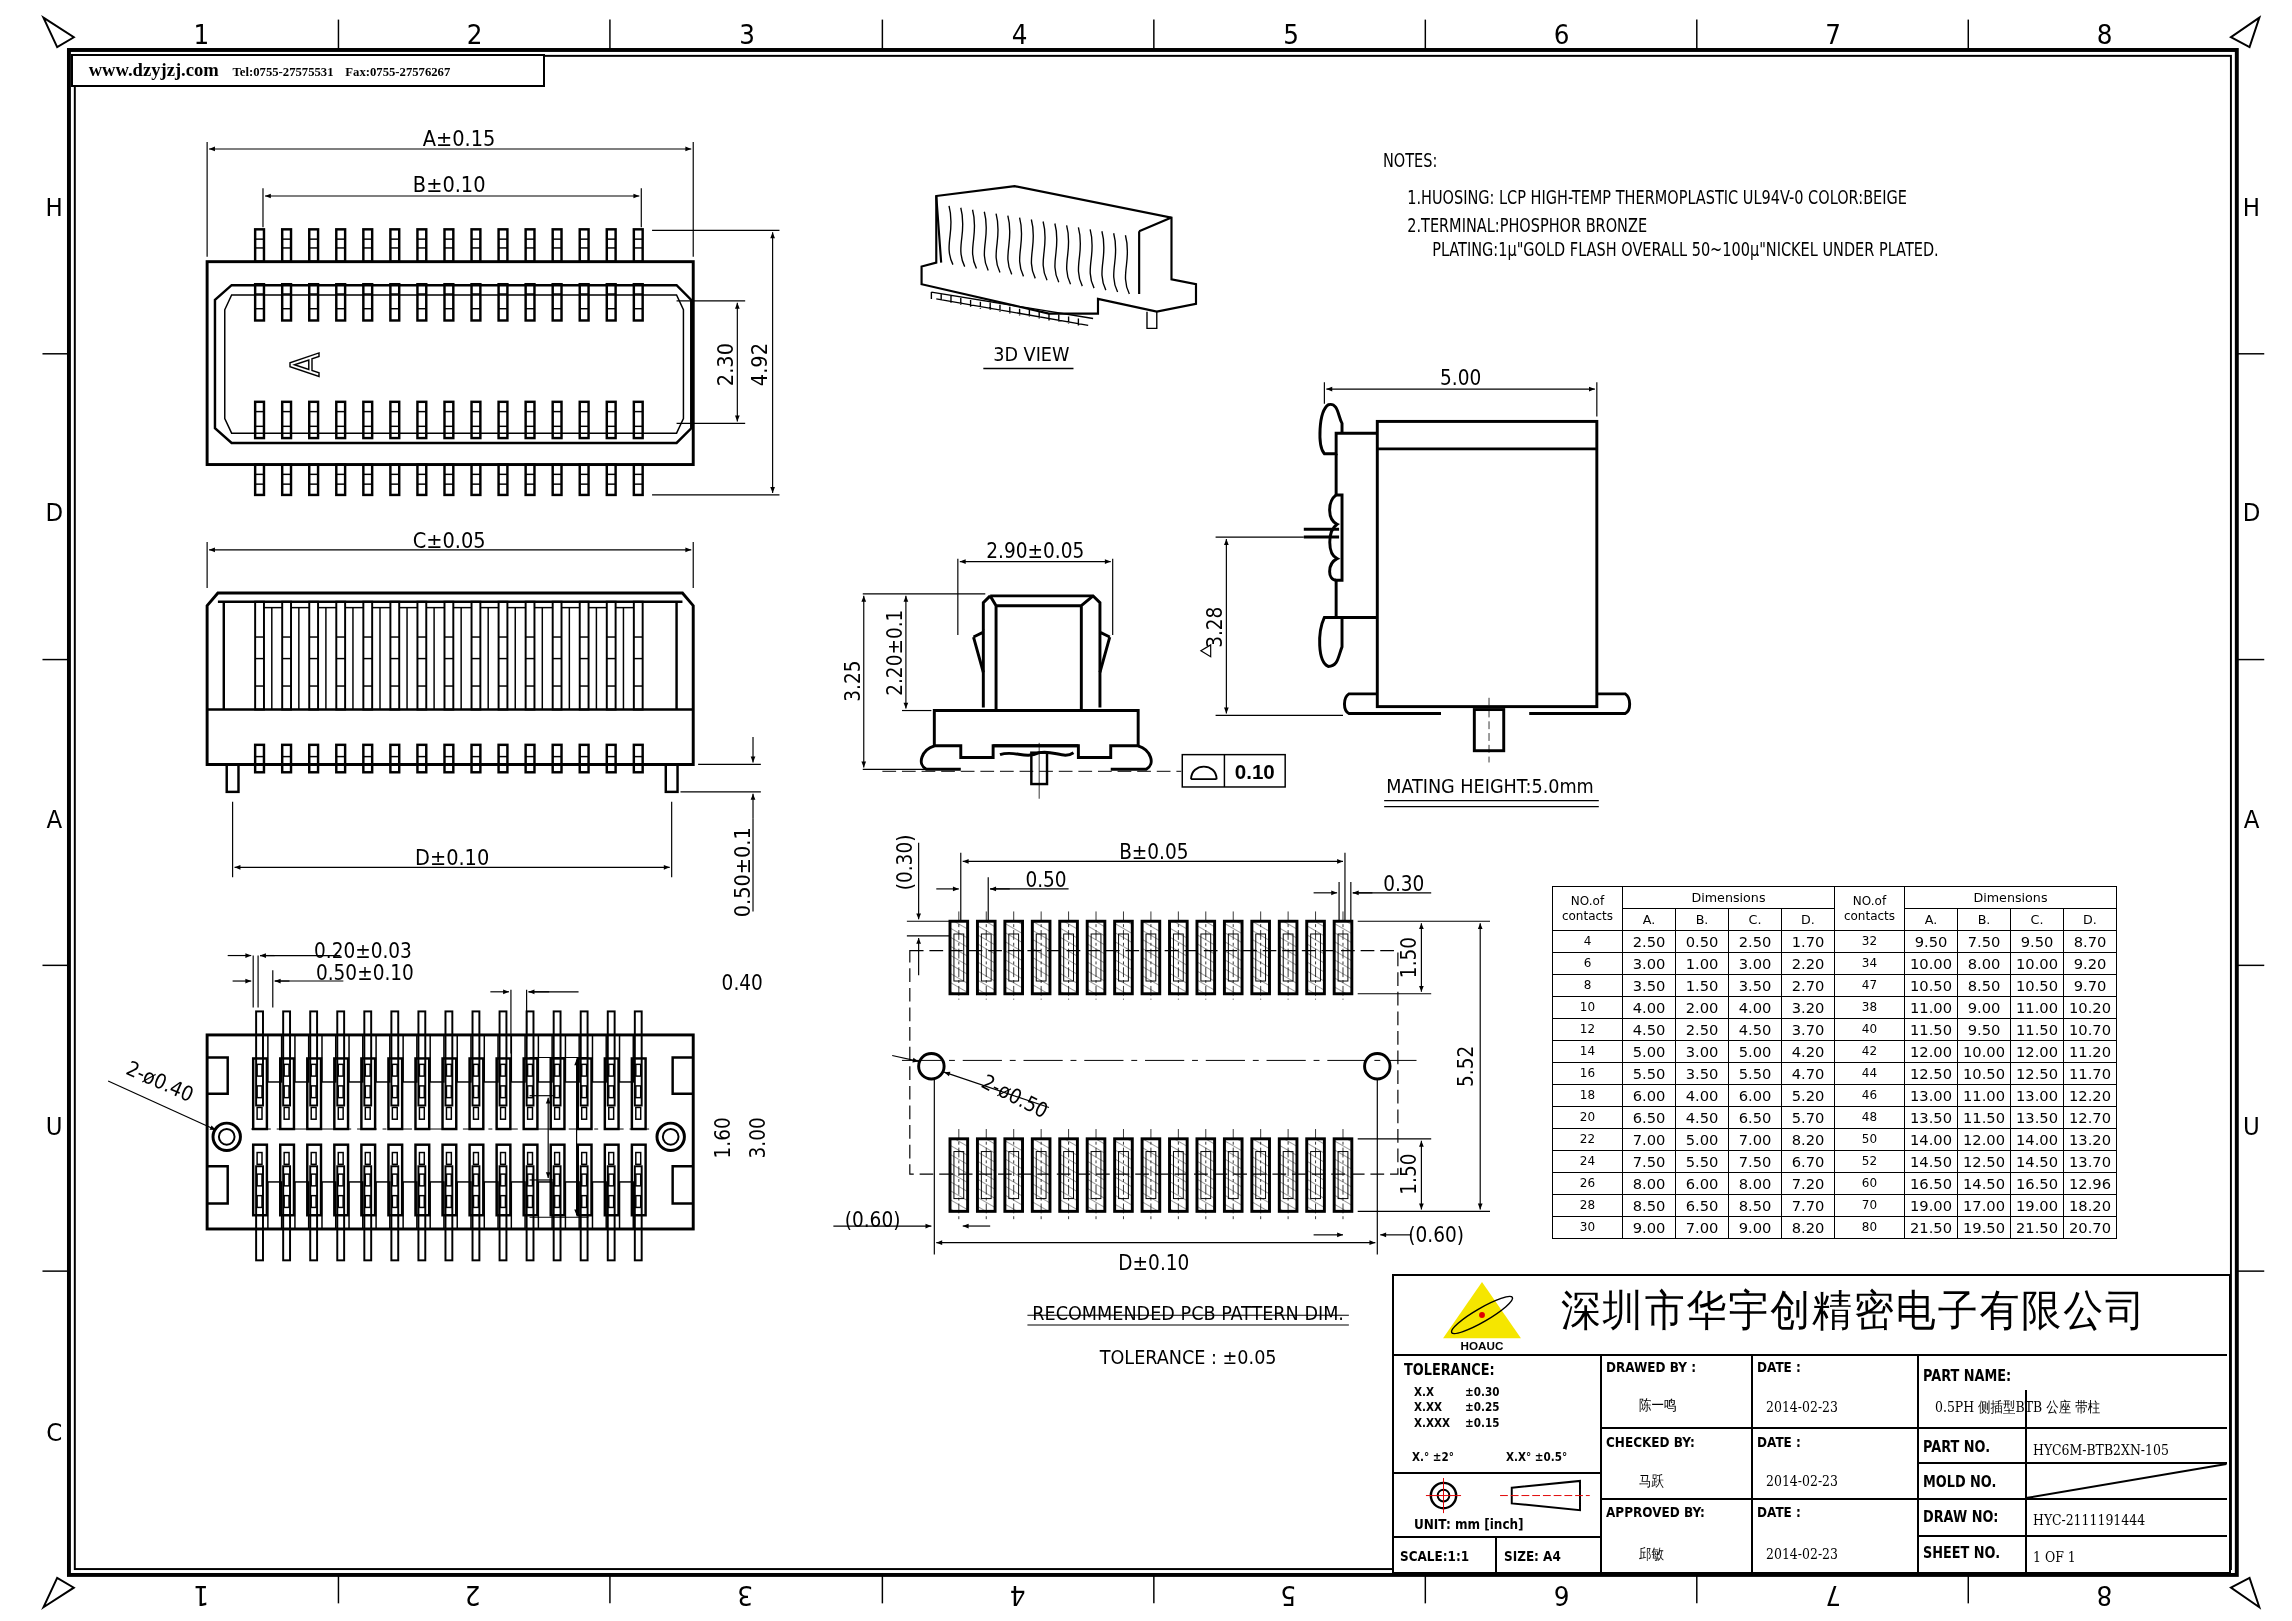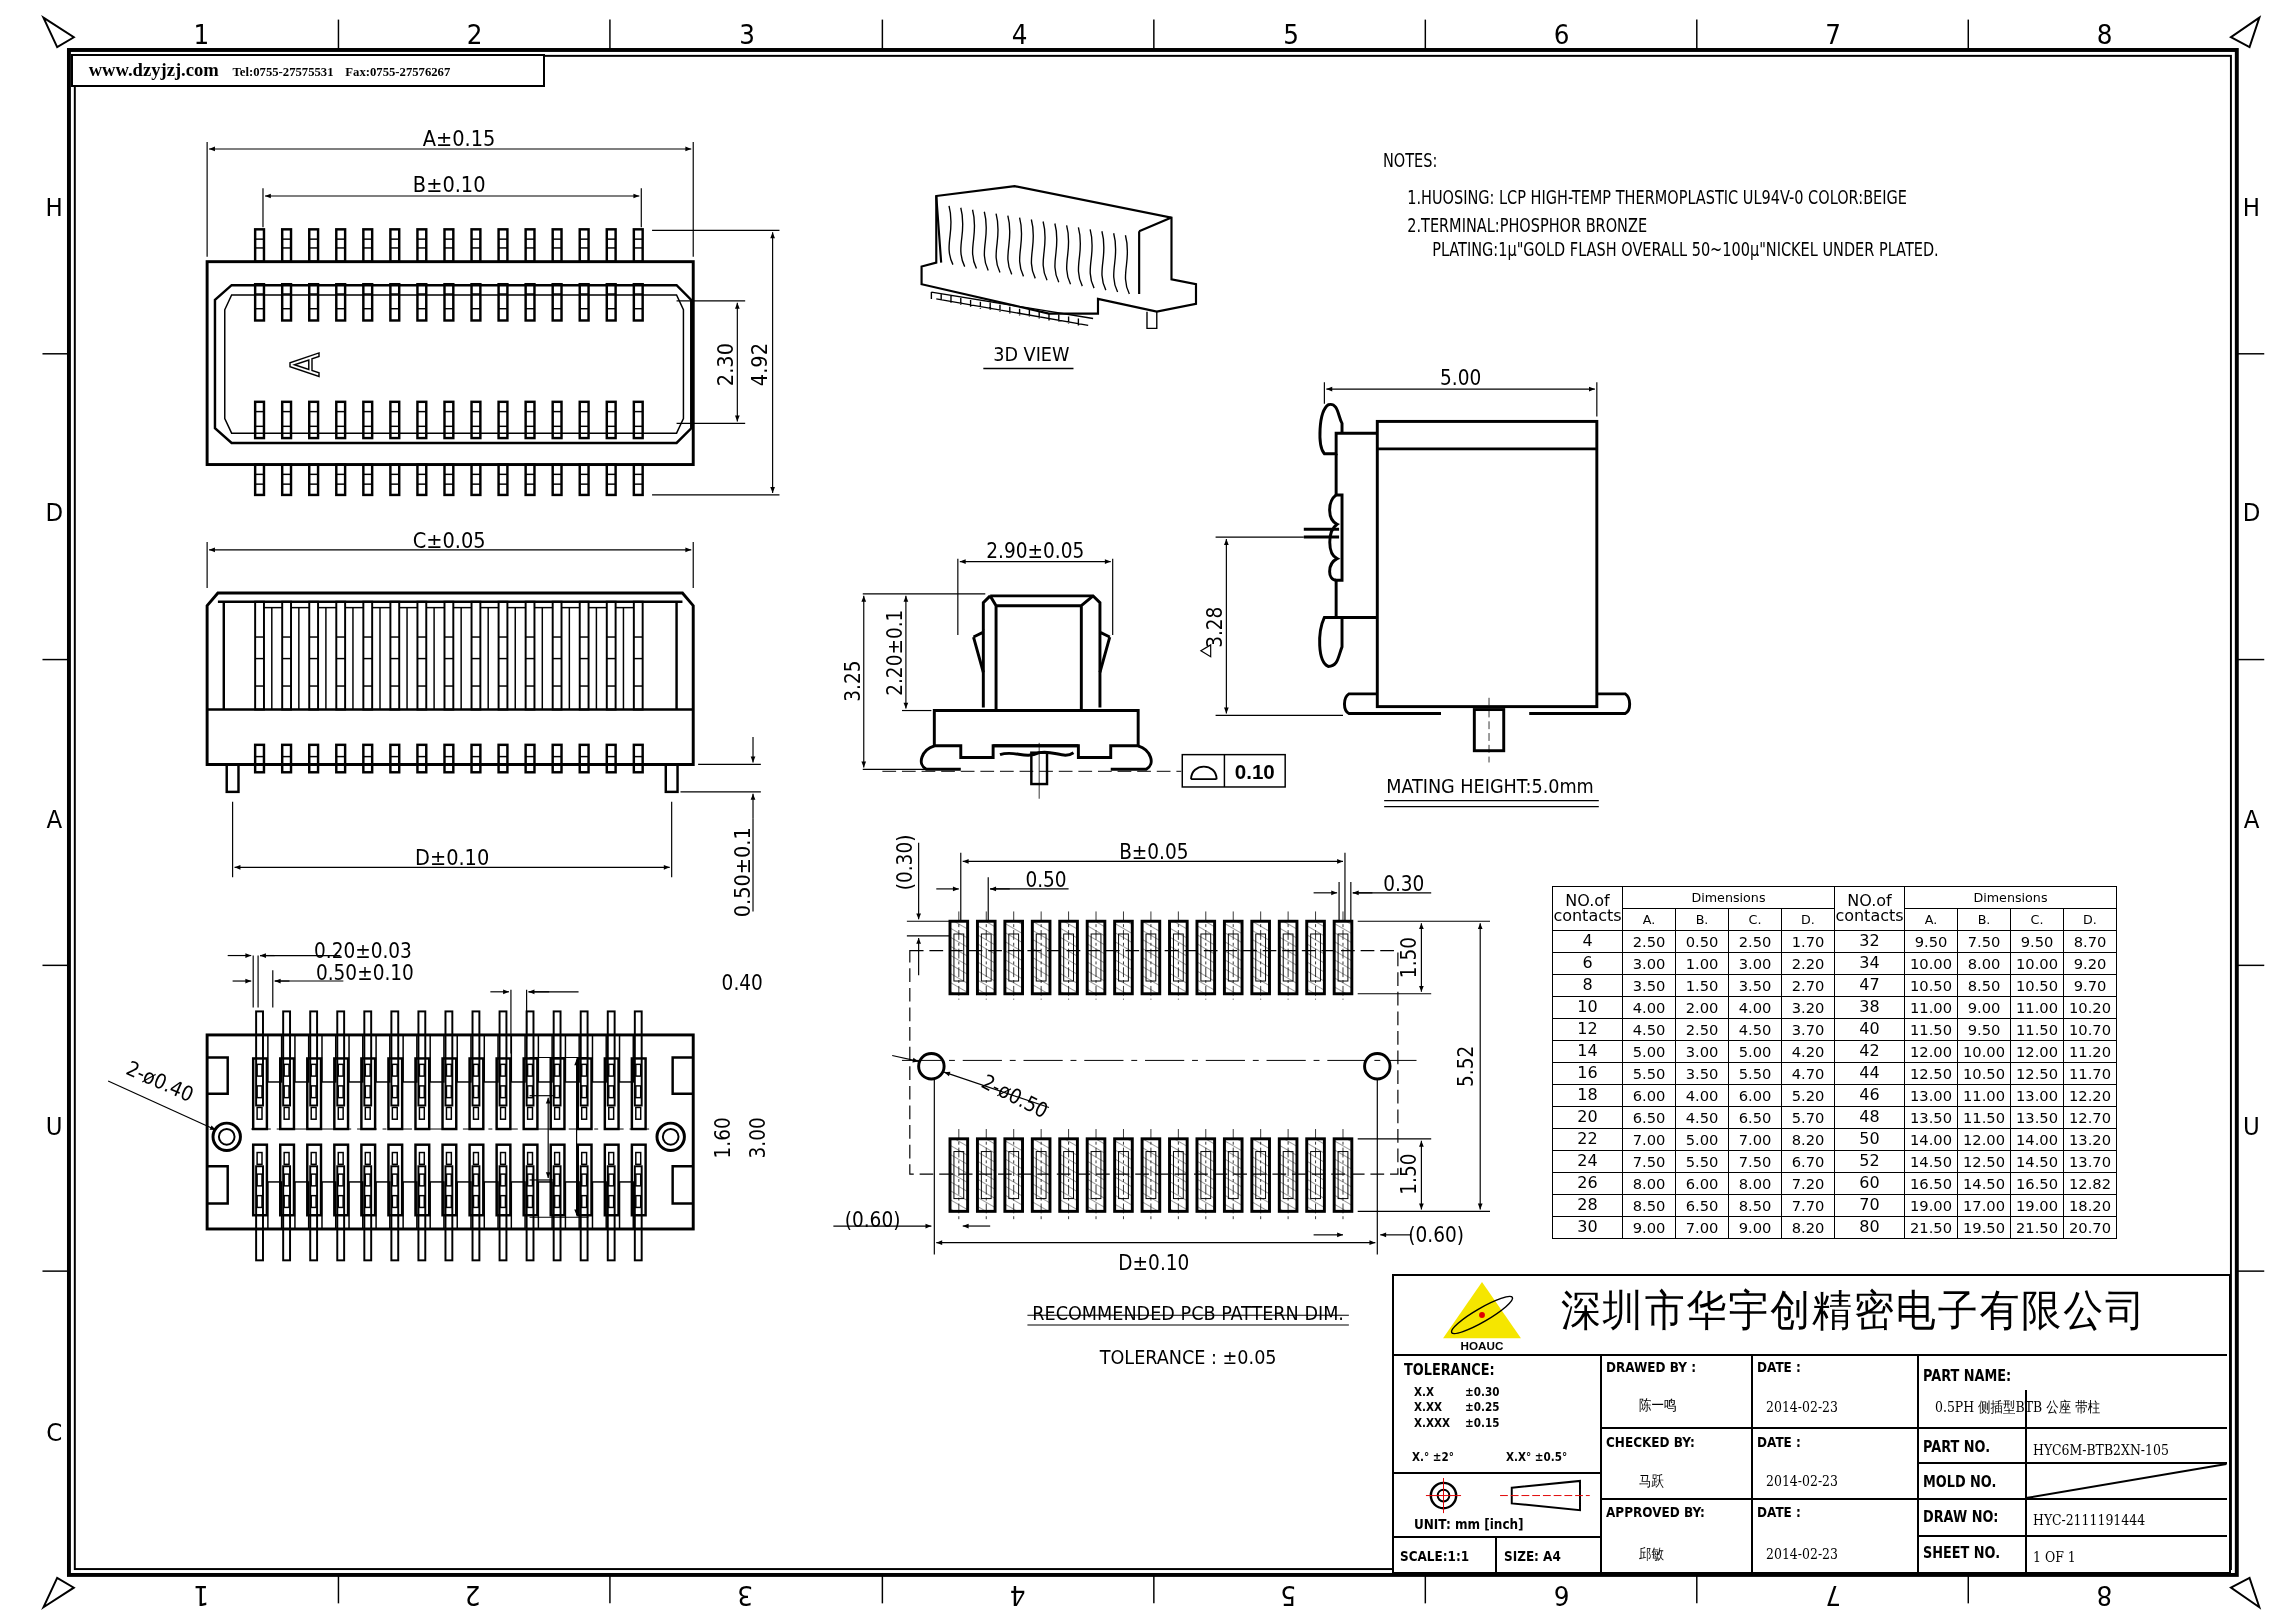--- a/index.html
+++ b/index.html
@@ -9,21 +9,21 @@
   .hdr { position:absolute; left:71px; top:54px; width:474px; height:33px; border:2px solid #000; background:#fff; font-family:"Liberation Serif", serif; font-weight:bold; font-size:15.7px; line-height:27.4px; padding-left:15.7px; box-sizing:border-box; white-space:nowrap; }
   .hdr .site { font-size:18.6px; margin-right:9.8px; }
   .hdr .tel { font-size:12.7px; margin-right:7.8px; }
   .hdr .fax { font-size:12.7px; }
   .notes { position:absolute; left:1383px; top:147px; font-family:"DejaVu Sans", sans-serif; font-size:18.6px; line-height:28px; transform:scaleX(0.78); transform-origin:left top; white-space:nowrap; }
   .notes .n { padding-left:31px; }
   .notes .p { padding-left:63px; }
   
   .dimtab { position:absolute; left:1552px; top:886px; border-collapse:collapse; font-family:"DejaVu Sans", sans-serif; font-size:14.7px; }
   .dimtab td { border:1.5px solid #000; text-align:center; padding:0; height:21px; width:52px; }
-  .dimtab td.nc { width:69px; font-size:16px; line-height:14.7px; }
+  .dimtab td.nc { width:69px; font-size:12px; line-height:14.7px; }
   .dimtab td.sub { font-size:12.7px; }
   
   .tb { position:absolute; left:1392px; top:1274px; width:839px; height:300px; border:2.9px solid #000; box-sizing:border-box; background:#fff; }
   .tb .brand { position:absolute; left:0; top:0; width:833px; height:78px; border-bottom:2px solid #000; }
   .tb .company { position:absolute; left:167px; top:5.9px; font-family:"DejaVu Sans", sans-serif; font-size:43px; letter-spacing:2px; transform:scaleX(0.93); transform-origin:left top; white-space:nowrap; }
   .lbl { font-family:"DejaVu Sans", sans-serif; font-weight:bold; font-size:14.7px; transform:scaleX(0.82); transform-origin:left top; white-space:nowrap; position:absolute; }
   .val { font-family:"DejaVu Serif", serif; font-size:14.7px; white-space:nowrap; position:absolute; transform:scaleX(0.85); transform-origin:left top; }
   .vline { position:absolute; width:2px; background:#000; }
   .hline { position:absolute; height:2px; background:#000; }
 </style>
@@ -1083,21 +1083,21 @@
       <tr>
         <td class="nc">26</td>
         <td>8.00</td>
         <td>6.00</td>
         <td>8.00</td>
         <td>7.20</td>
         <td class="nc">60</td>
         <td>16.50</td>
         <td>14.50</td>
         <td>16.50</td>
-        <td>12.82</td>
+        <td>12.96</td>
       </tr>
       <tr>
         <td class="nc">28</td>
         <td>8.50</td>
         <td>6.50</td>
         <td>8.50</td>
         <td>7.70</td>
         <td class="nc">70</td>
         <td>19.00</td>
         <td>17.00</td>

